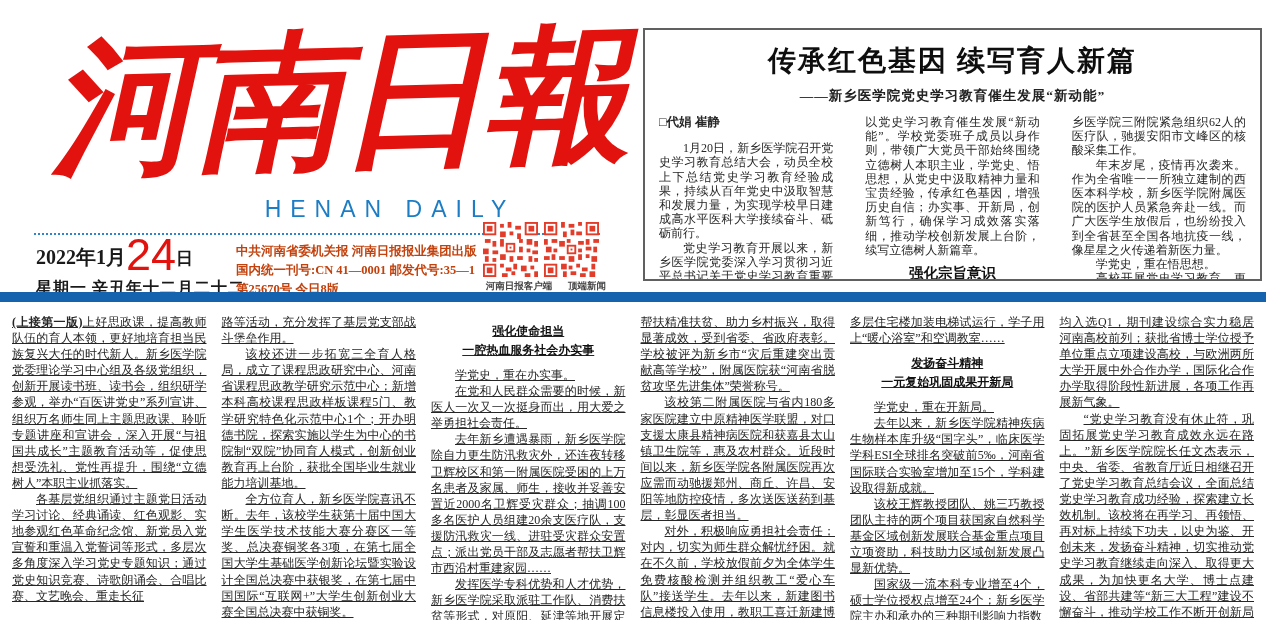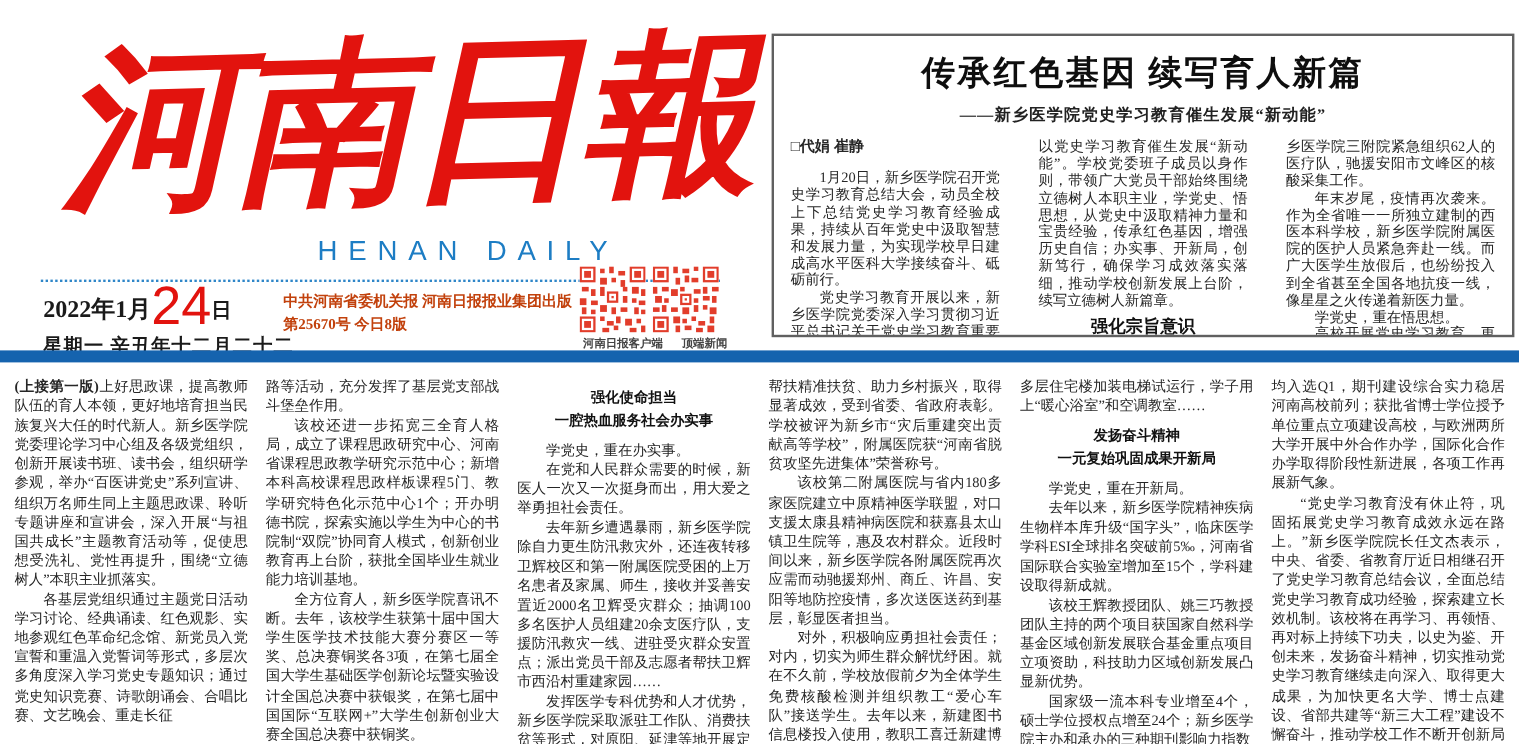--- a/index.html
+++ b/index.html
@@ -52,21 +52,21 @@
   .subhead { text-align:center; font-weight:bold; color:#111;
     font-family:"Liberation Sans","DejaVu Sans",sans-serif;
     font-size:14.5px; line-height:19px; margin:7px 0 6px; }
   .bold-inline { font-weight:bold; }
 
   
   .blue-bar { position:absolute; left:0; top:292px; width:1266px; height:10px; background:#1563ae; }
 
   
   .body-grid { position:absolute; left:12px; top:314px; width:1242px; height:306px;
-    display:grid; grid-template-columns:repeat(6,1fr); column-gap:15px; overflow:hidden; }
+    display:grid; grid-template-columns:repeat(6,1fr); column-gap:15px; overflow:hidden;text-decoration:underline; }
   .bcol { font-size:12px; line-height:16.1px; text-align:justify; color:#262626; }
   .bcol p { margin:0; }
   .bcol .subhead { font-size:12px; line-height:19px; margin:8px 0 7px; }
 </style>
 </head>
 <body>
 
 <div class="page">
 
   <div class="top">
@@ -78,20 +78,21 @@
 
       <div class="date-block">
         <div class="date-l1">
           <span>2022年1月</span><span class="day">24</span><span class="suffix">日</span>
         </div>
         <div class="date-l2">星期一  辛丑年十二月二十二</div>
       </div>
 
       <div class="pub-block">
         <div>中共河南省委机关报  河南日报报业集团出版</div>
+        <div>国内统一刊号:CN 41—0001    邮发代号:35—1</div>
         <div>第25670号  今日8版</div>
       </div>
 
       <div class="qr-block">
         <div class="qr-row">
           <svg class="qr" viewBox="0 0 29 29" width="55" height="55" xmlns="http://www.w3.org/2000/svg">
             <g fill="#e23d2b">
               <rect x="0" y="0" width="7" height="7"></rect>
                 <rect x="22" y="0" width="7" height="7"></rect>
                 <rect x="0" y="22" width="7" height="7"></rect>

